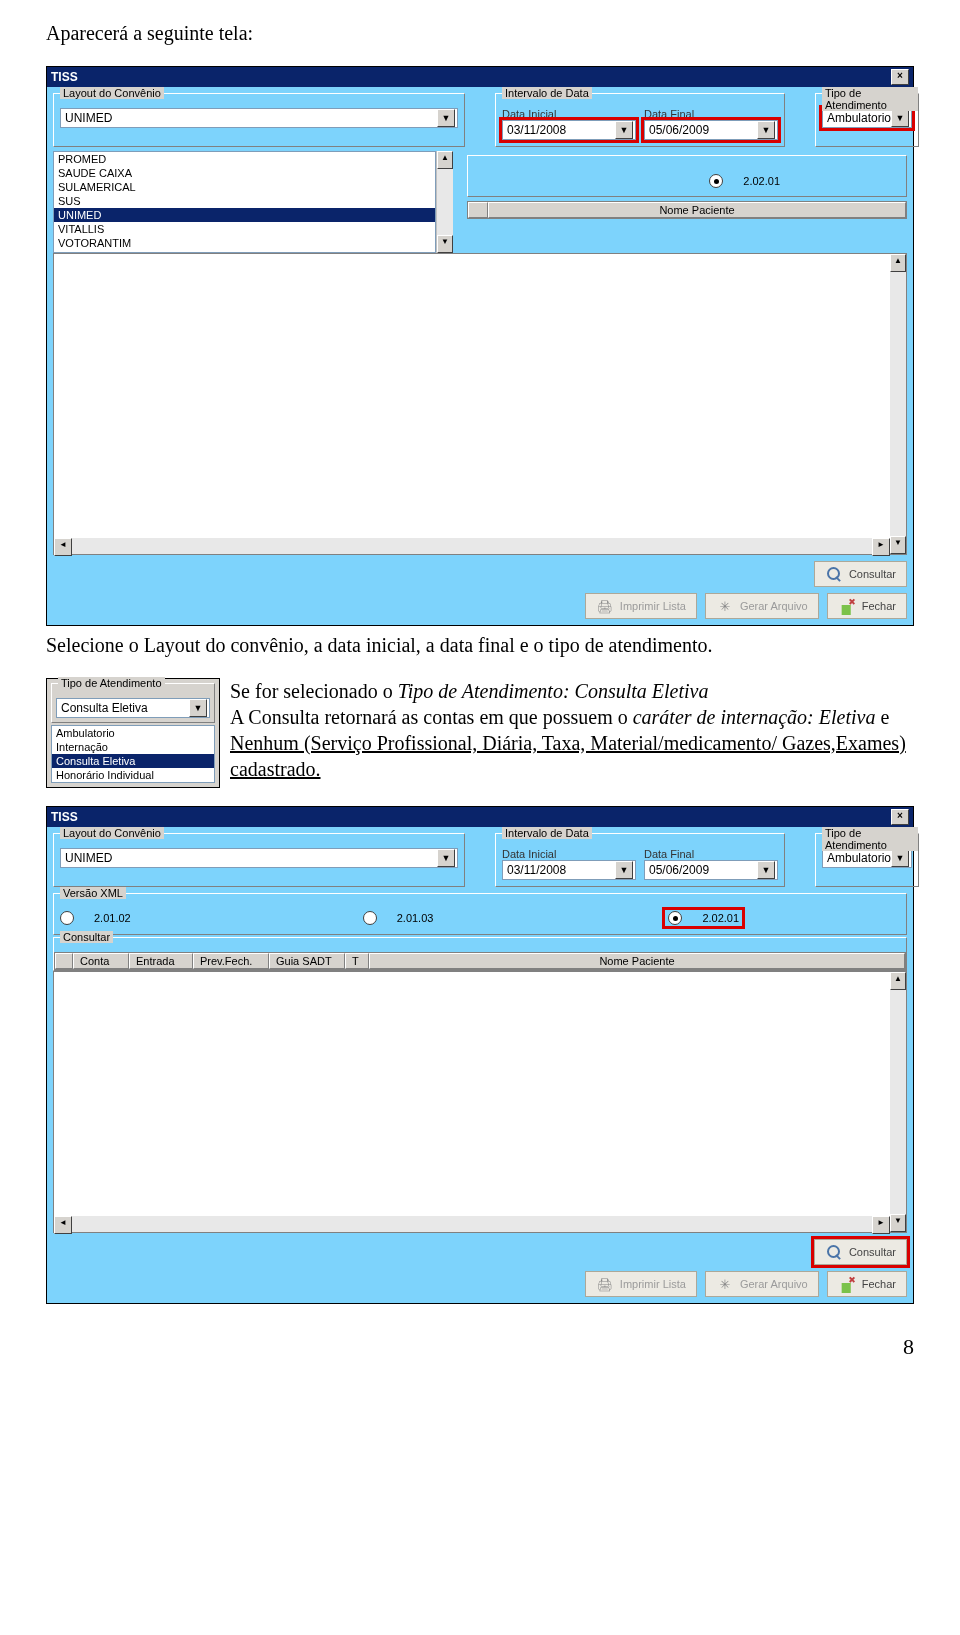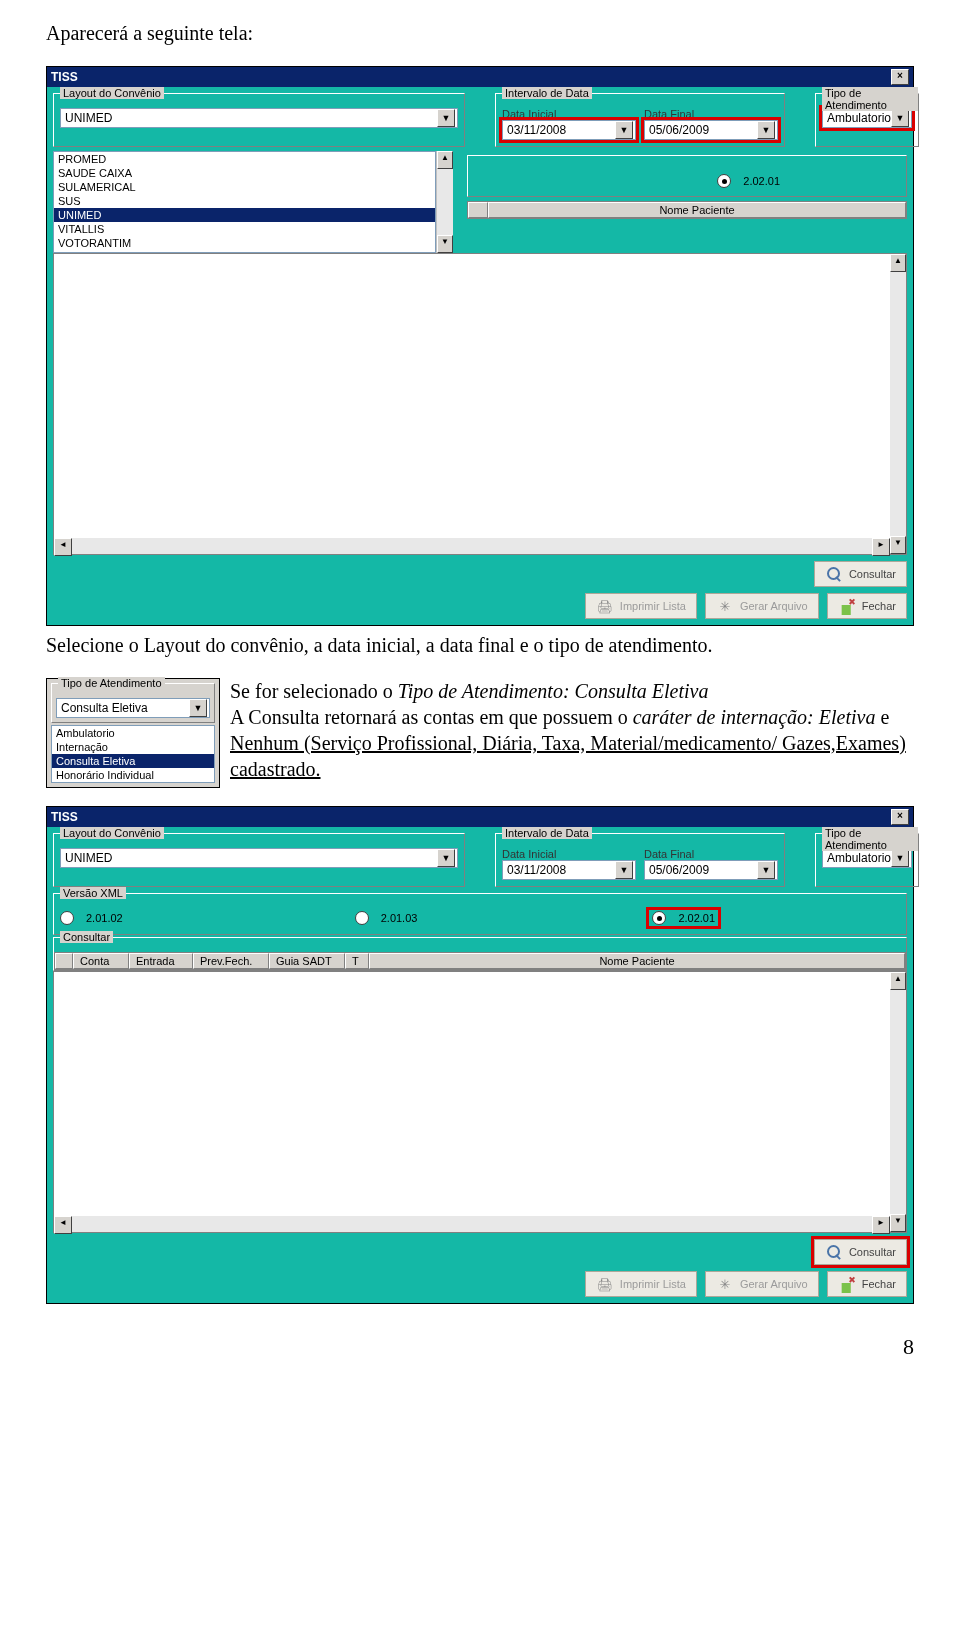--- a/index.html
+++ b/index.html
@@ -1,36 +1,36 @@
 <!DOCTYPE html>
 <html><head>
 <meta charset="utf-8">
 <style>
   html,body{margin:0;padding:0;background:#fff;font-family:"Times New Roman",serif;font-size:22px;color:#000}
   .page{width:960px;margin:0 auto;padding:0 46px 40px 46px;box-sizing:border-box}
   .doc-text{font-size:20px;line-height:1.3}
   .doc-text .italic{font-style:italic}
   .doc-text .under{text-decoration:underline}
-  .screenshot{border:1px solid #000;background:#14b8a6;font-family:Tahoma,Arial,sans-serif;font-size:12px;color:#000;position:relative;box-sizing:border-box}
+  .screenshot{border:1px solid #000;background:#7dd3fc;font-family:Tahoma,Arial,sans-serif;font-size:12px;color:#000;position:relative;box-sizing:border-box}
   .titlebar{background:#0a246a;color:#fff;height:20px;line-height:20px;padding:0 4px;font-weight:bold;display:flex;justify-content:space-between;align-items:center}
   .titlebar .xbtn{background:#d6d3ce;color:#000;width:16px;height:14px;border:1px solid #fff;border-right-color:#404040;border-bottom-color:#404040;text-align:center;line-height:12px;font-family:Arial;font-size:10px}
   .grp{border:1px solid #808080;border-left-color:#fff;border-top-color:#fff;margin:4px;position:relative;padding:14px 6px 6px 6px;box-sizing:border-box}
   .grp-label{position:absolute;top:-7px;left:6px;background:#d6d3ce;padding:0 3px;font-size:11px}
   .row-top{display:flex;gap:22px;padding:0}
   .sel{background:#fff;border:1px solid #7f9db9;height:20px;display:flex;align-items:center;justify-content:space-between;padding:0 2px 0 4px;box-sizing:border-box}
   .sel .arrow{width:16px;height:16px;background:#d6d3ce;border:1px solid #fff;border-right-color:#404040;border-bottom-color:#404040;display:flex;align-items:center;justify-content:center;font-size:9px}
   .red-outline{outline:3px solid #d90000;outline-offset:0}
   .listbox{background:#fff;border:1px solid #7f9db9;font-size:11px;line-height:14px;overflow:hidden}
   .listbox .item{padding:0 4px;white-space:nowrap}
   .listbox .item.sel-row{background:#0a246a;color:#fff}
   .listbox-wrap{display:flex}
   .listbox-scroll{width:16px;background:#e8e8e8;border-left:1px solid #c0c0c0;display:flex;flex-direction:column;justify-content:space-between}
   .sb-btn{height:16px;background:#d6d3ce;border:1px solid #fff;border-right-color:#404040;border-bottom-color:#404040;text-align:center;font-size:8px;line-height:12px}
   .radios{display:flex;gap:42px;align-items:center;font-size:11px}
-  .radio{display:flex;align-items:center;gap:12px}
+  .radio{display:flex;align-items:center;gap:20px}
   .radio .dot{width:12px;height:12px;border-radius:50%;border:1px solid #404040;background:#fff;display:flex;align-items:center;justify-content:center}
   .radio .dot.on::after{content:"";width:5px;height:5px;border-radius:50%;background:#000}
   .table-head{display:flex;background:#d6d3ce;border:1px solid #808080;font-size:11px}
   .th{border:1px solid #fff;border-right-color:#808080;border-bottom-color:#808080;padding:1px 6px;box-sizing:border-box}
   .big-white{background:#fff;border:1px solid #808080;height:300px;position:relative}
   .big-white .hscroll{position:absolute;left:0;right:16px;bottom:0;height:16px;background:#e8e8e8;display:flex;justify-content:space-between}
   .big-white .vscroll{position:absolute;right:0;top:0;bottom:0;width:16px;background:#e8e8e8;display:flex;flex-direction:column;justify-content:space-between}
   .btnbar{display:flex;justify-content:flex-end;gap:8px;padding:6px}
   .winbtn{background:#eceae3;border:1px solid #aca899;padding:3px 10px;display:flex;align-items:center;gap:6px;font-size:11px;color:#444}
   .winbtn.disabled{color:#9b9b9b}

